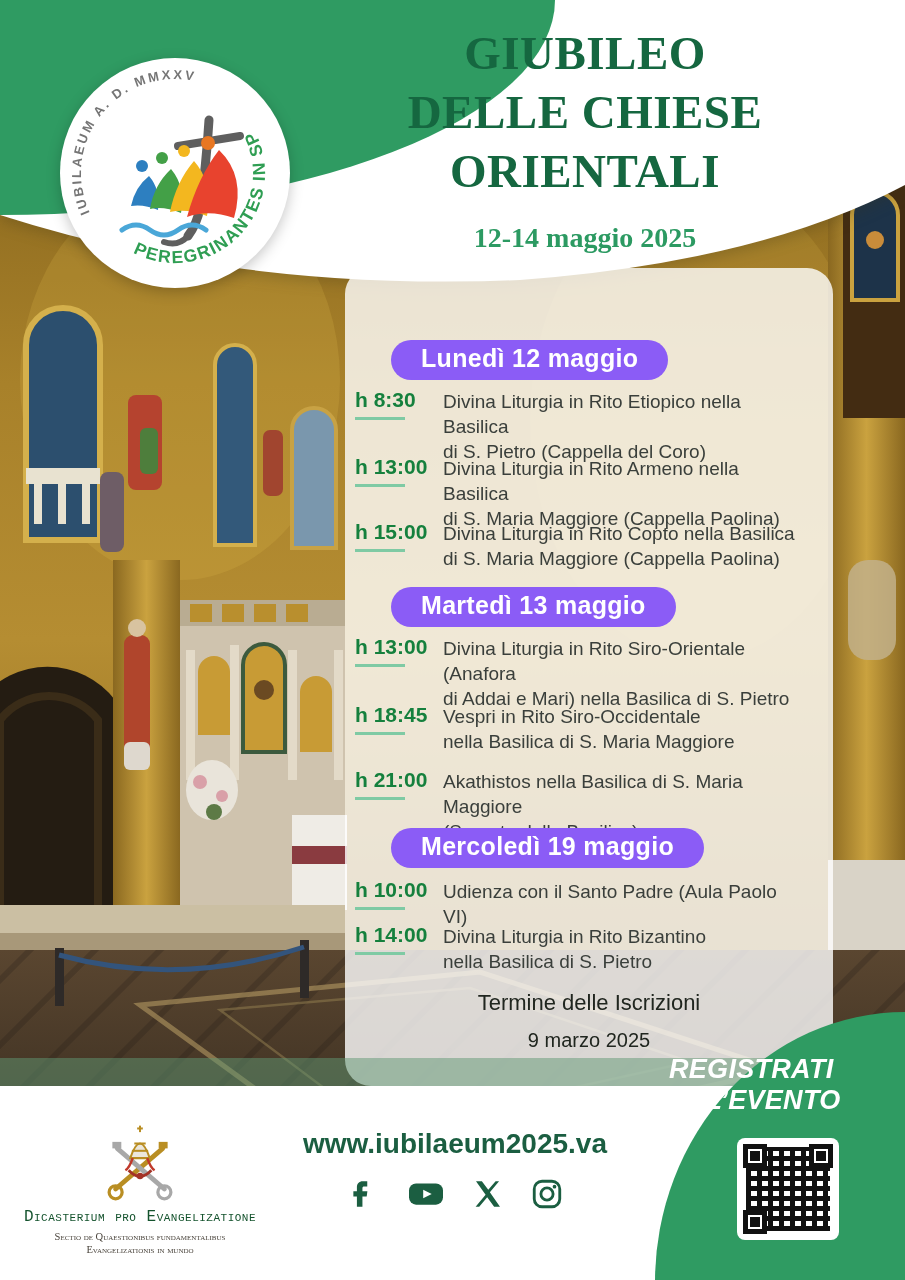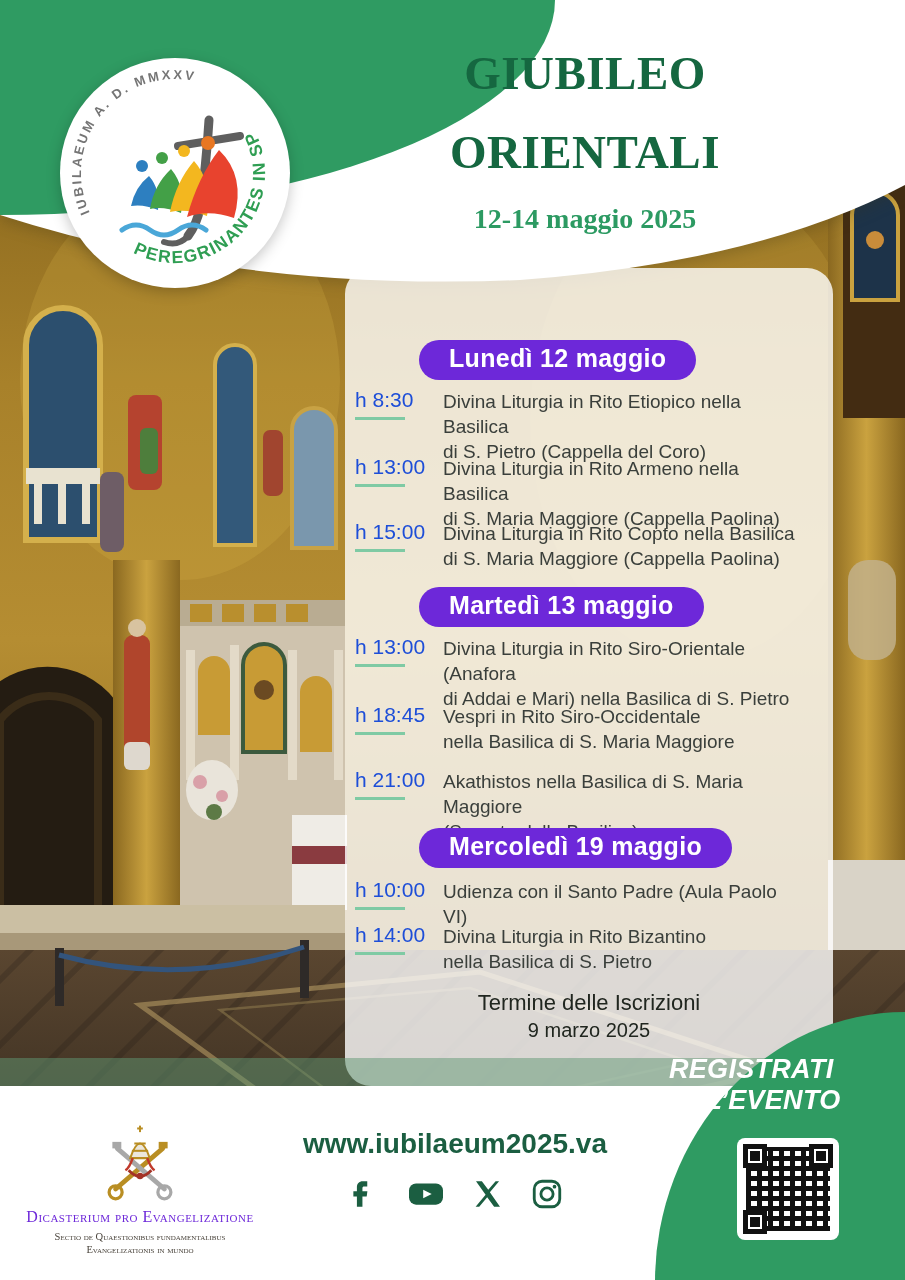--- a/index.html
+++ b/index.html
@@ -11,39 +11,39 @@
 
   
   .white-header{position:absolute;left:0;top:0;filter:drop-shadow(0 5px 7px rgba(60,50,20,.25));}
   .green-blob-tl{position:absolute;left:-555px;top:-215px;width:1110px;height:430px;border-radius:50%;
                  background:#2f9b62;}
   .badge{position:absolute;left:60px;top:58px;filter:drop-shadow(0 4px 7px rgba(0,0,0,.22));}
 
   
   .title-block{position:absolute;left:265px;top:24px;width:640px;text-align:center;}
   .title-line{font-family:"Liberation Serif","DejaVu Serif",serif;font-weight:700;
-              font-size:47px;line-height:59px;color:#156740;letter-spacing:.5px;margin-top:20px;}
+              font-size:47px;line-height:59px;color:#156740;letter-spacing:.5px;}
   .date-range{margin-top:21px;font-family:"Liberation Serif","DejaVu Serif",serif;
               font-weight:700;font-size:28px;color:#2c9a62;}
 
   
   .panel{position:absolute;left:345px;top:268px;width:488px;height:818px;
          background:rgba(255,255,255,.8);border-radius:26px;}
   .day{position:absolute;left:0;width:100%;}
-  .day-pill{position:absolute;left:74px;top:0;background:#6d28d9;color:#fff;
+  .day-pill{position:absolute;left:46px;top:0;background:#8b5cf6;color:#fff;
             font-size:25px;font-weight:700;letter-spacing:.3px;
             padding:4px 30px 7px;border-radius:22px;white-space:nowrap;}
   .event{position:absolute;left:0;width:100%;}
-  .event-time{position:absolute;left:10px;top:0;width:84px;font-size:21px;font-weight:400;color:#1d4ed8;}
+  .event-time{position:absolute;left:10px;top:0;width:84px;font-size:21px;font-weight:700;color:#15803d;}
   .event-time::after{content:"";display:block;width:50px;margin-top:5px;border-bottom:3px solid #7fcaa4;}
   .event-desc{position:absolute;left:98px;top:1px;width:362px;font-size:19px;line-height:25px;
               color:#3a3f3b;white-space:pre-line;}
   .deadline{position:absolute;left:0;top:722px;width:100%;text-align:center;color:#20261f;}
   .deadline-title{font-size:22px;font-weight:400;}
-  .deadline-date{font-size:20px;margin-top:3px;}
+  .deadline-date{font-size:20px;margin-top:13px;}
 
   
   .green-band{position:absolute;left:0;top:1058px;width:905px;height:28px;background:rgba(96,152,116,.5);}
   .footer-white{position:absolute;left:0;top:1086px;width:905px;height:194px;background:#fff;}
 
   
   .green-circle{position:absolute;left:655px;top:1012px;width:500px;height:540px;border-radius:50%;
                 background:#2f9b62;}
   .reg-text{position:absolute;left:669px;top:1054px;width:190px;color:#fff;
             font-size:27px;line-height:31px;font-weight:700;font-style:italic;letter-spacing:.3px;}
@@ -59,22 +59,22 @@
   .website{position:absolute;left:265px;top:1128px;width:380px;text-align:center;
            font-size:28px;font-weight:700;color:#1b5e41;}
   .social-row{position:absolute;left:265px;top:1172px;width:380px;height:44px;
               display:flex;justify-content:center;align-items:center;gap:26px;}
   .social-row svg{display:block;}
   .handle{position:absolute;left:265px;top:1218px;width:380px;text-align:center;
           font-size:28px;font-weight:700;color:#1b5e41;}
 
   
   .emblem-block{position:absolute;left:15px;top:1124px;width:250px;text-align:center;}
-  .org-name{margin-top:2px;font-family:Liberation Serif, serif;font-variant:small-caps;
-            font-size:16px;letter-spacing:.5px;color:#6d28d9;}
+  .org-name{margin-top:2px;font-family:Liberation Mono, monospace;font-variant:small-caps;
+            font-size:16px;letter-spacing:.5px;color:#14532d;}
   .org-sub{margin-top:4px;font-family:"Liberation Serif","DejaVu Serif",serif;font-variant:small-caps;
            font-size:10.5px;line-height:13px;color:#4a443c;white-space:pre-line;}
 </style>
 </head>
 <body>
 
 <div class="poster">
 
   <div class="photo-wrap">
     <svg width="905" height="1280" viewBox="0 0 905 1280">
@@ -197,20 +197,21 @@
       <circle cx="82" cy="108" r="6" fill="#2d7fc0"></circle>
       <circle cx="102" cy="100" r="6" fill="#43a047"></circle>
       <circle cx="124" cy="93" r="6" fill="#f3b71f"></circle>
       <circle cx="148" cy="85" r="7" fill="#e87722"></circle>
       <path d="M62,172 Q76,162 90,172 T118,172 T146,172" stroke="#4aa7d8" stroke-width="5" fill="none" stroke-linecap="round"></path>
     </g>
   </svg>
 
   <div class="title-block">
     <div class="title-line">GIUBILEO</div>
+    <div class="title-line">DELLE CHIESE</div>
     <div class="title-line">ORIENTALI</div>
     <div class="date-range">12-14 maggio 2025</div>
   </div>
 
   <div class="panel" id="panel">
     <div class="deadline">
       <div class="deadline-title">Termine delle Iscrizioni</div>
       <div class="deadline-date">9 marzo 2025</div>
     </div>
 

